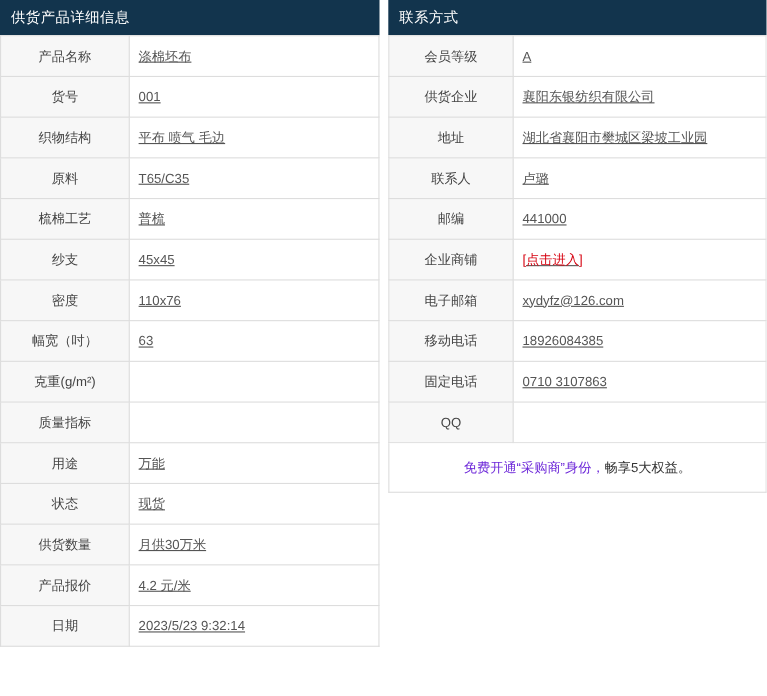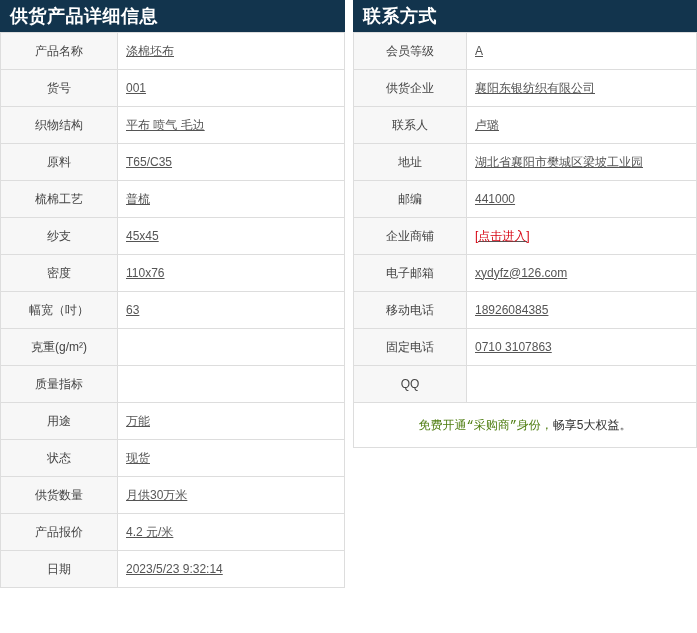--- a/index.html
+++ b/index.html
@@ -29,22 +29,22 @@
     left: 0;
     width: 345px;
   }
   .panel-right {
     left: 353px;
     width: 344px;
   }
   .panel-header {
     background: #12344d;
     color: #ffffff;
-    font-size: 18px;
-    font-weight: bold;
+    font-size: 13px;
+    font-weight: normal;
     height: 32px;
     line-height: 32px;
     padding-left: 10px;
     letter-spacing: 0.5px;
   }
   table.info {
     border-collapse: collapse;
     width: 100%;
     table-layout: fixed;
     background: #ffffff;
@@ -80,22 +80,21 @@
     border: 1px solid #dddddd;
     border-top: none;
     height: 44px;
     line-height: 44px;
     text-align: center;
     font-size: 12px;
     color: #333333;
     background: #ffffff;
   }
   .promo .hl {
-    color: #4d7c0f;
-    font-family: Liberation Mono, monospace;
+    color: #6d28d9;
   }
 </style>
 </head>
 <body>
 
 <div class="page">
 
   <div class="panel panel-left">
     <div class="panel-header">供货产品详细信息</div>
     <table class="info">
@@ -170,26 +169,26 @@
       <tbody>
         <tr>
           <td class="label">会员等级</td>
           <td class="value">A</td>
         </tr>
         <tr>
           <td class="label">供货企业</td>
           <td class="value">襄阳东银纺织有限公司</td>
         </tr>
         <tr>
+          <td class="label">地址</td>
+          <td class="value">湖北省襄阳市樊城区梁坡工业园</td>
+        </tr>
+        <tr>
           <td class="label">联系人</td>
           <td class="value">卢璐</td>
-        </tr>
-        <tr>
-          <td class="label">地址</td>
-          <td class="value">湖北省襄阳市樊城区梁坡工业园</td>
         </tr>
         <tr>
           <td class="label">邮编</td>
           <td class="value">441000</td>
         </tr>
         <tr>
           <td class="label">企业商铺</td>
           <td class="value">
             <a class="link-red" href="#">[点击进入]</a>
           </td>

